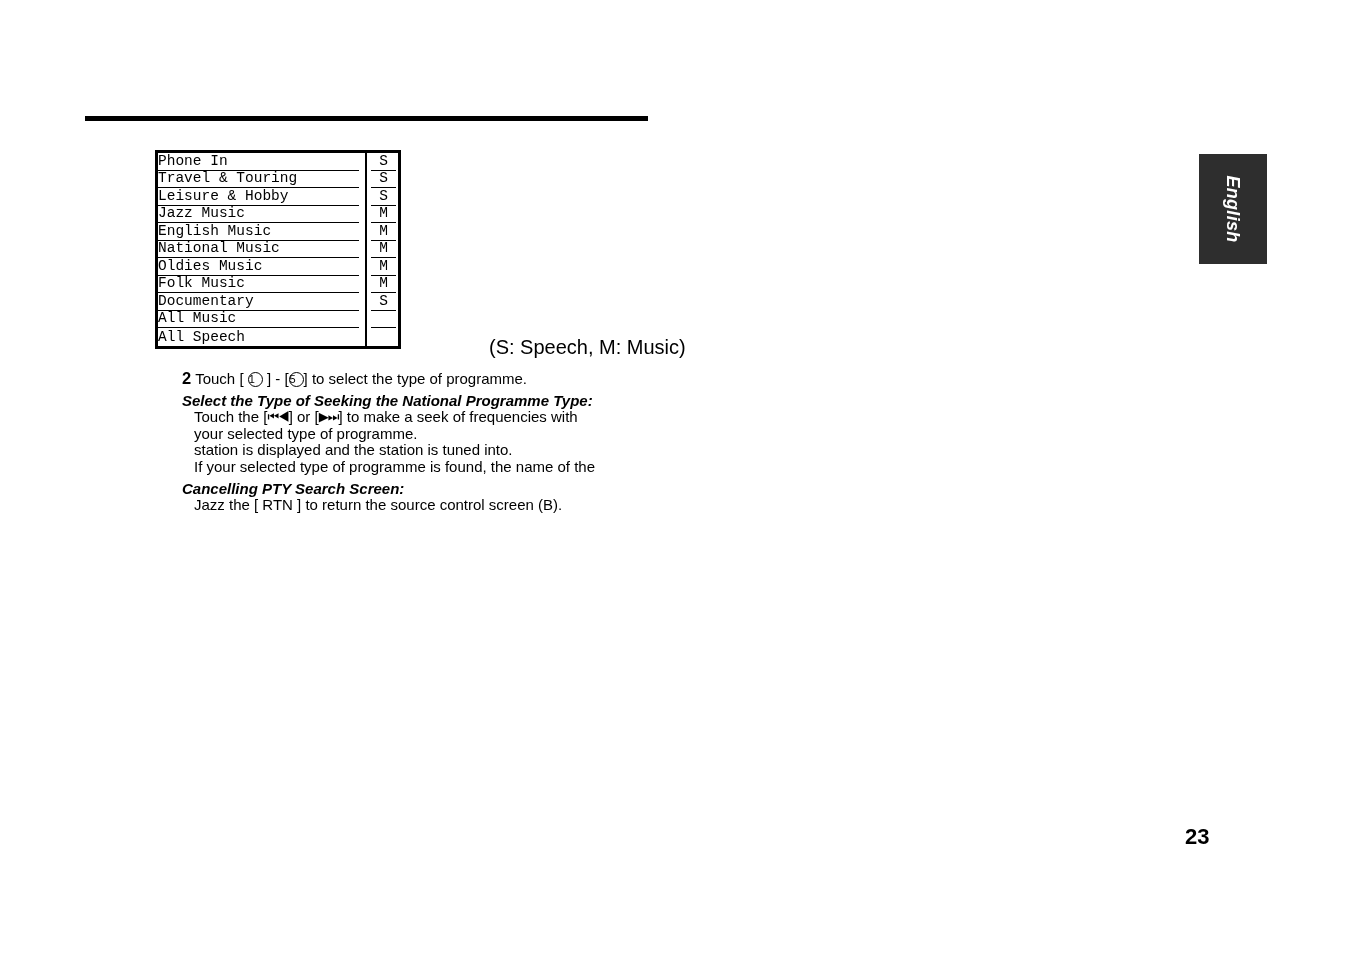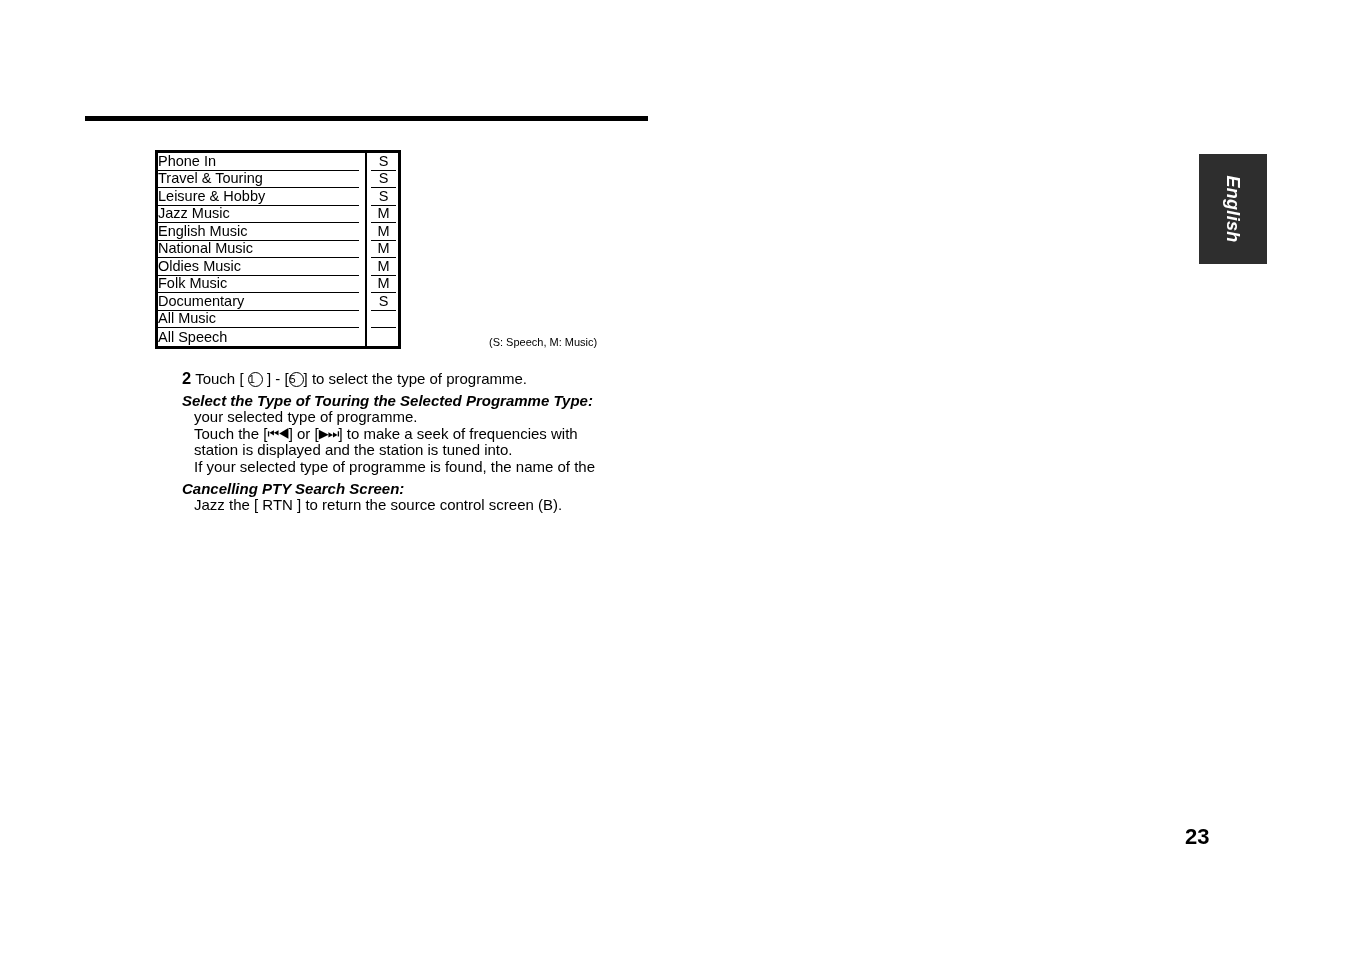--- a/index.html
+++ b/index.html
@@ -33,20 +33,21 @@
     top: 150px;
     width: 246px;
     border: 3px solid #000000;
     box-sizing: border-box;
     background: #ffffff;
   }
   #pty-table table {
     border-collapse: collapse;
     width: 100%;
     table-layout: fixed;
+    font-family: Liberation Mono, monospace;
   }
   #pty-table td {
     padding: 0;
     vertical-align: bottom;
     height: 17.5px;
   }
   td.pty-name {
     width: 207px;
     font-size: 14.5px;
     line-height: 15px;
@@ -81,21 +82,21 @@
   }
   tr.last-row td.pty-kind .ul {
     border-bottom: none;
   }
 
   
   #pty-legend {
     position: absolute;
     left: 489px;
     top: 336px;
-    font-size: 11px;
+    font-size: 20px;
     white-space: nowrap;
   }
 
   
   #instructions {
     position: absolute;
     left: 158px;
     top: 370px;
     width: 640px;
     font-size: 15px;
@@ -282,24 +283,24 @@
 <div id="pty-legend">(S: Speech, M: Music)</div>
 
 <div id="instructions">
 
   <div class="step-line">
     <span class="step-num">2</span><span>Touch [</span>
     <span class="circnum">1</span>
     <span>] - [</span><span class="circnum">5</span><span>] to select the type of programme.</span>
   </div>
 
-  <div class="sub-head">Select the Type of Touring the Selected Programme Type:</div>
+  <div class="sub-head">Select the Type of Seeking the National Programme Type:</div>
   <div class="sub-body">
+    <div class="ln"><span>Touch the  [</span><span class="seek-glyph">⏮◀</span><span>]  or [</span><span class="seek-glyph">▶⏭</span><span>] to make a seek of frequencies with</span></div>
     <div class="ln">your selected type of programme.</div>
-    <div class="ln"><span>Touch the  [</span><span class="seek-glyph">⏮◀</span><span>]  or [</span><span class="seek-glyph">▶⏭</span><span>] to make a seek of frequencies with</span></div>
     <div class="ln">station is displayed and the station is tuned into.</div>
     <div class="ln">If your selected type of programme is found, the name of the</div>
   </div>
 
   <div class="sub-head">Cancelling PTY Search Screen:</div>
   <div class="sub-body">
     <div class="ln">Jazz the  [ RTN ] to return the source control screen (B).</div>
   </div>
 
 </div>

